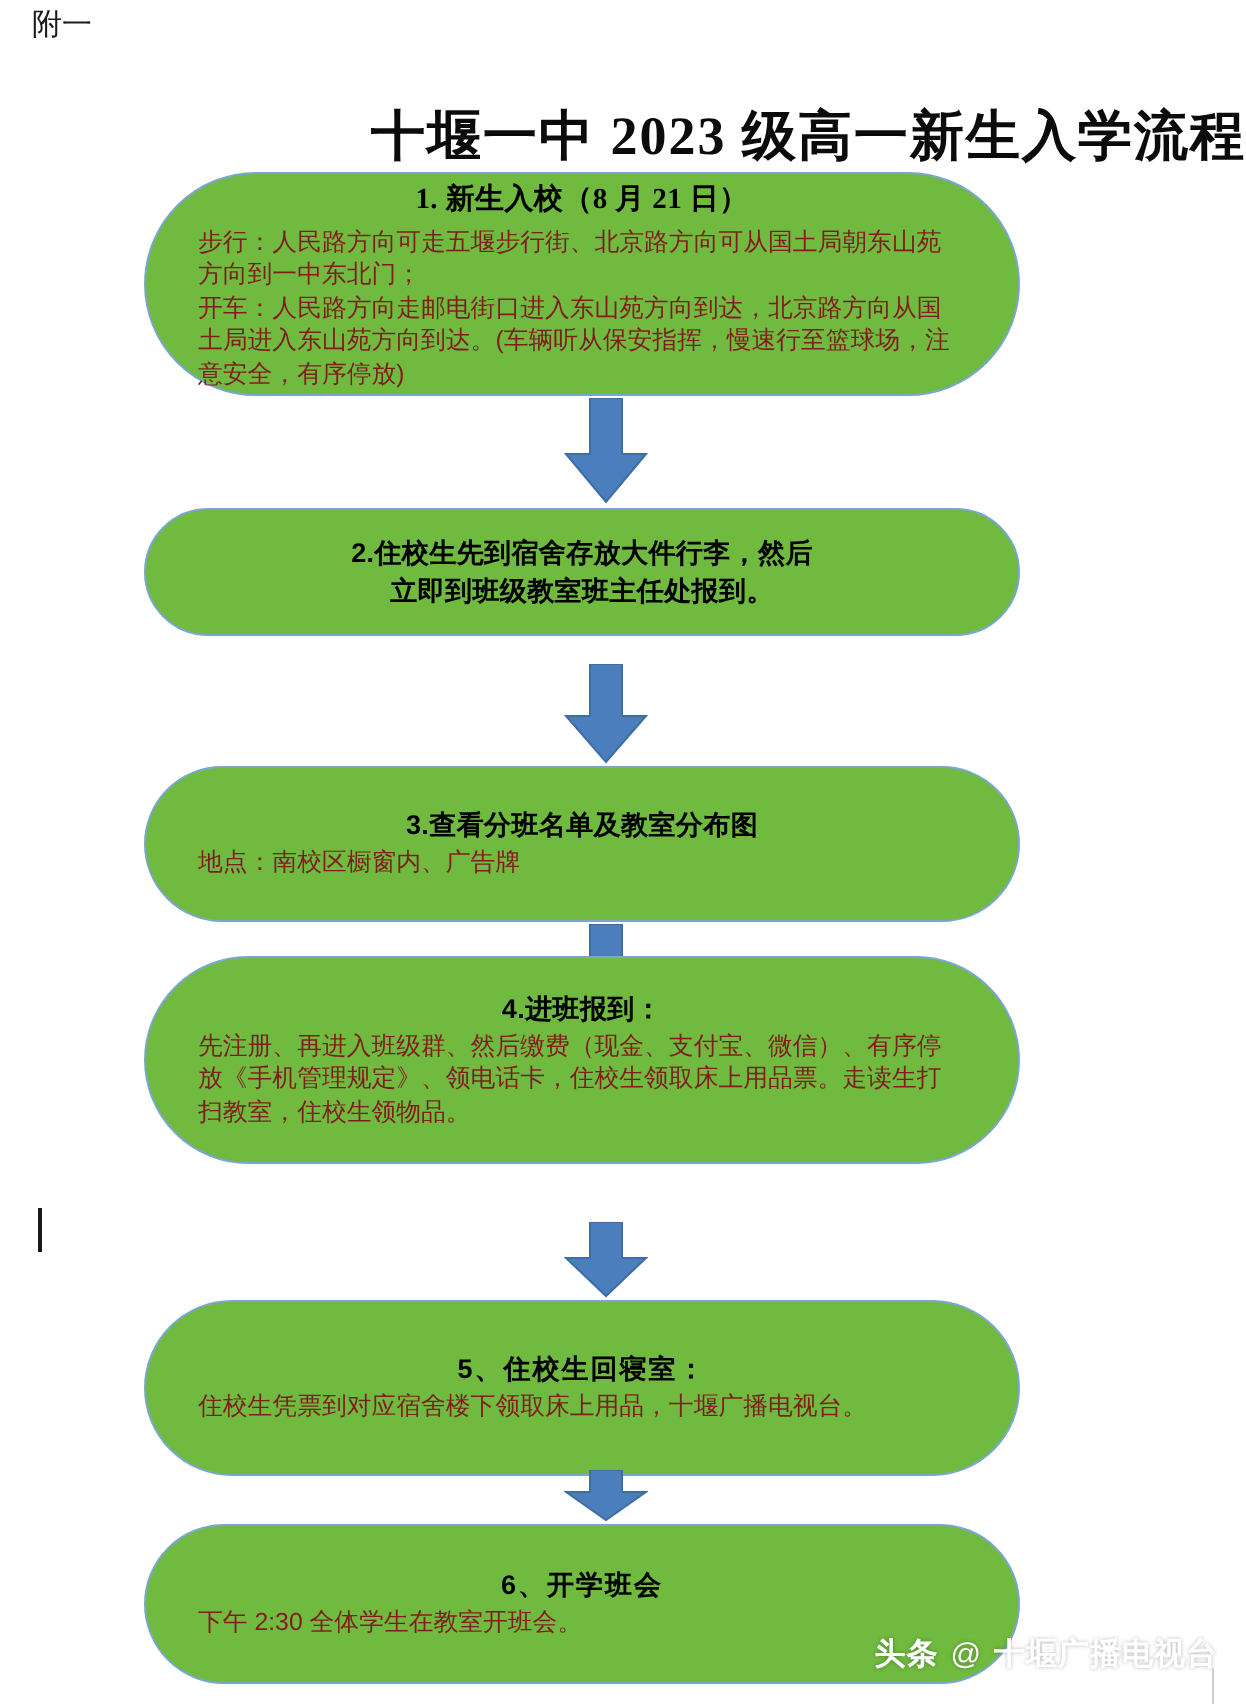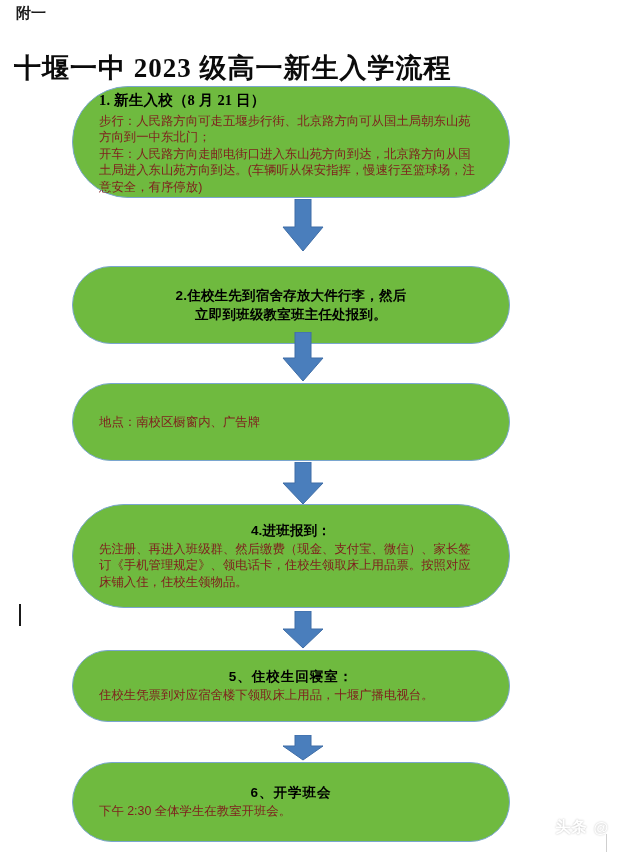--- a/index.html
+++ b/index.html
@@ -15,21 +15,21 @@
     font-family: "Liberation Sans", "DejaVu Sans", sans-serif;
     color: #000000;
   }
 
   
   .doc-tag {
     position: absolute;
     left: 16px;
     top: 4px;
     font-family: "Liberation Serif", "DejaVu Serif", serif;
-    font-weight: 700;
+    font-weight: 400;
     font-size: 15px;
     line-height: 18px;
     letter-spacing: 0px;
     color: #1a1a1a;
   }
 
   
   .margin-tick {
     position: absolute;
     left: 19px;
@@ -38,21 +38,21 @@
     height: 22px;
     background: #1a1a1a;
   }
 
   
   .page-title {
     position: absolute;
     left: 0;
     right: 0;
     top: 33px;
-    text-align: left;
+    text-align: right;
     font-family: "Liberation Serif", "DejaVu Serif", serif;
     font-weight: 700;
     font-size: 27px;
     line-height: 34px;
     letter-spacing: 1px;
     color: #0b0b0b;
     padding-left: 14px;
   }
 
   
@@ -97,25 +97,25 @@
     font-size: 12.4px;
     line-height: 16.5px;
     color: #7f1d1d;
     white-space: pre-wrap;
     margin-top: 1px;
   }
   .node-body.centered { }
   .node-body.left     { text-align: left; }
 
   
-  #node-1 { top: 86px;  height: 112px; align-items: flex-start; padding-top: 6px; }
-  #node-2 { top: 266px; height: 78px;  }
+  #node-1 { top: 86px;  height: 112px; align-items: center; padding-top: 6px; }
+  #node-2 { top: 254px; height: 64px;  }
   #node-3 { top: 383px; height: 78px;  }
-  #node-4 { top: 504px; height: 104px; }
-  #node-5 { top: 650px; height: 72px;  }
+  #node-4 { top: 478px; height: 104px; }
+  #node-5 { top: 650px; height: 88px;  }
   #node-6 { top: 762px; height: 80px;  }
 
   #node-1 .node-title { margin-bottom: 3px; }
   #node-2 .node-title { line-height: 19px; }
   #node-5 .node-title,
   #node-6 .node-title { letter-spacing: 1px; }
 
   
   .arrow {
     position: absolute;
@@ -189,32 +189,33 @@
     <div class="node-body centered"></div>
   </div>
 
   <div class="arrow" id="arrow-2">
     <svg viewBox="0 0 42 50" preserveAspectRatio="none" aria-hidden="true">
       <polygon points="13,0 29,0 29,26 41,26 21,49 1,26 13,26" fill="#4A7EBC" stroke="#3E6DA6" stroke-width="1"></polygon>
     </svg>
   </div>
 
   <div class="node" id="node-3">
+    <div class="node-title">3.查看分班名单及教室分布图</div>
     <div class="node-body centered">地点：南校区橱窗内、广告牌</div>
   </div>
 
   <div class="arrow" id="arrow-3">
     <svg viewBox="0 0 42 43" preserveAspectRatio="none" aria-hidden="true">
       <polygon points="13,0 29,0 29,21 41,21 21,42 1,21 13,21" fill="#4A7EBC" stroke="#3E6DA6" stroke-width="1"></polygon>
     </svg>
   </div>
 
   <div class="node" id="node-4">
     <div class="node-title">4.进班报到：</div>
-    <div class="node-body left">先注册、再进入班级群、然后缴费（现金、支付宝、微信）、家长签订《手机管理规定》、领电话卡，住校生领取床上用品票。按照对应床铺入住，住校生领物品。</div>
+    <div class="node-body left">先注册、再进入班级群、然后缴费（现金、支付宝、微信）、有序停放《手机管理规定》、领电话卡，住校生领取床上用品票。走读生打扫教室，住校生领物品。</div>
   </div>
 
   <div class="arrow" id="arrow-4">
     <svg viewBox="0 0 42 38" preserveAspectRatio="none" aria-hidden="true">
       <polygon points="13,0 29,0 29,18 41,18 21,37 1,18 13,18" fill="#4A7EBC" stroke="#3E6DA6" stroke-width="1"></polygon>
     </svg>
   </div>
 
   <div class="node" id="node-5">
     <div class="node-title">5、住校生回寝室：</div>
@@ -230,15 +231,16 @@
   <div class="node" id="node-6">
     <div class="node-title">6、开学班会</div>
     <div class="node-body centered">下午 2:30 全体学生在教室开班会。</div>
   </div>
 
 </div>
 
 <div class="watermark">
   <span>头条</span>
   <span class="wm-at">@</span>
+  <span>十堰广播电视台</span>
 </div>
 
 <div class="page-rule"></div>
 
 </body></html>

